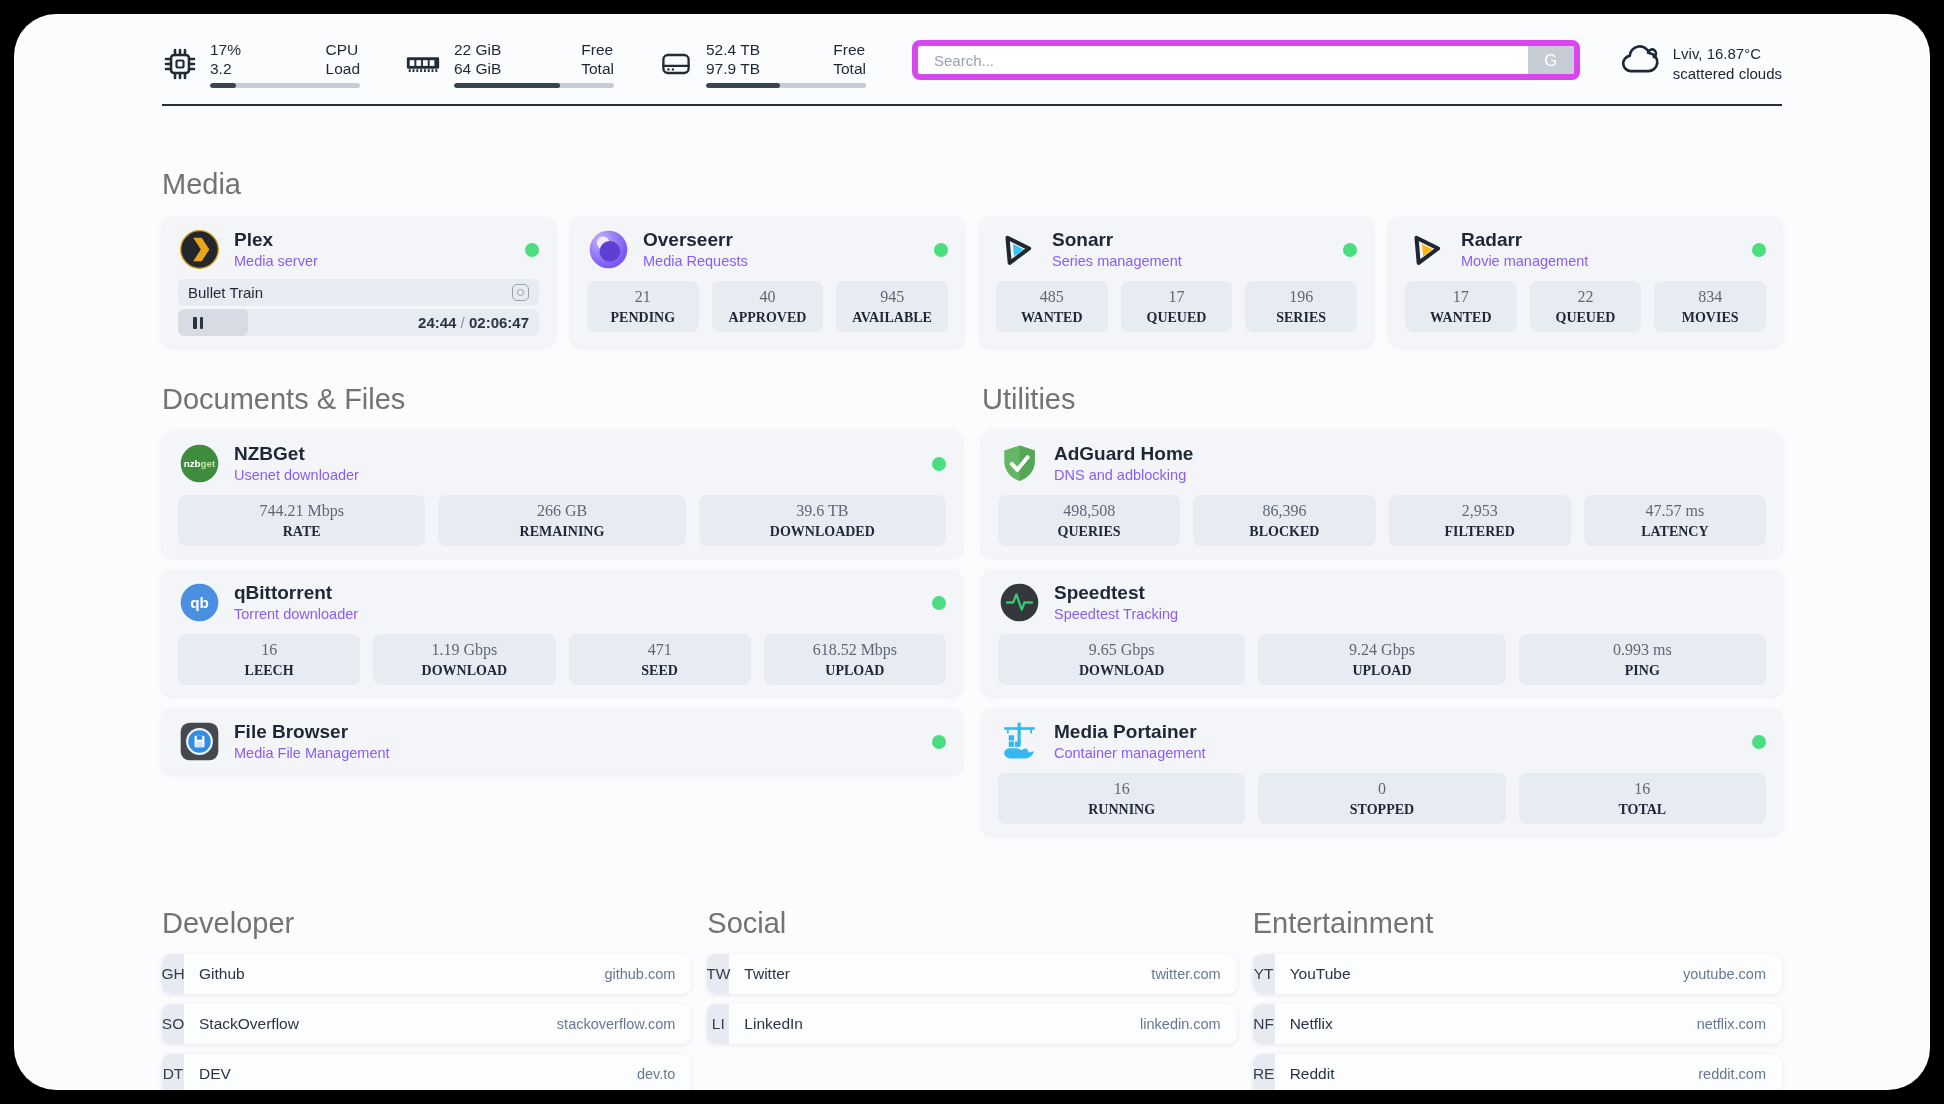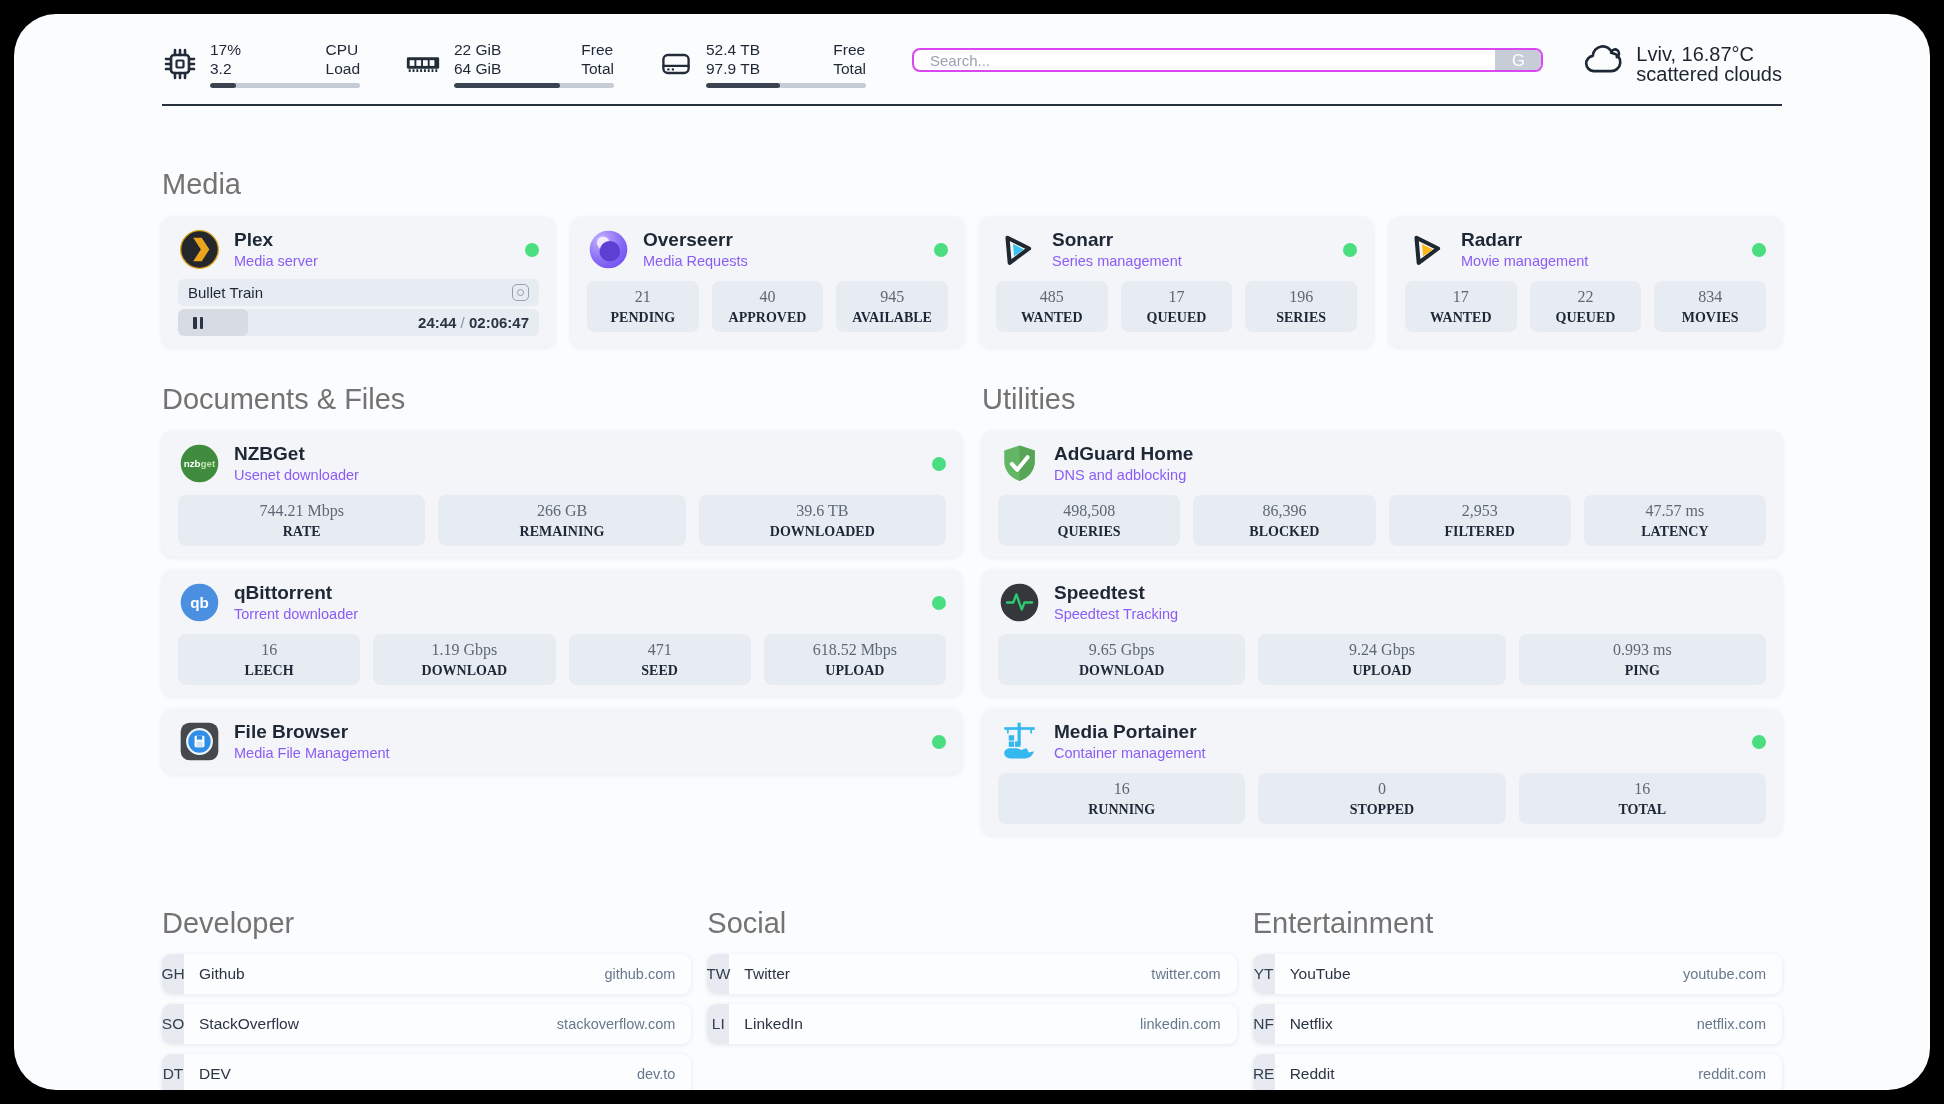--- a/index.html
+++ b/index.html
@@ -16,30 +16,30 @@
   .hstat-icon { flex:none; display:flex; }
   .hstat-body { display:flex; flex-direction:column; gap:5px; }
   .hstat-cols { display:flex; justify-content:space-between; gap:30px;
     font-size:15.5px; color:#1d2735; line-height:19px; font-weight:500; }
   .hcol { display:flex; flex-direction:column; }
   .hstat-body.w150 .hstat-cols { min-width:150px; }
   .hstat-body.w160 .hstat-cols { min-width:160px; }
   .hbar { height:5px; background:#c6ccd5; border-radius:3px; position:relative; overflow:hidden; }
   .hbar-fill { position:absolute; left:0; top:0; bottom:0; background:#3a4450; border-radius:3px; }
 
-  .searchwrap { flex:1; margin:0 38px 8px 46px; display:flex; height:24px; background:#fff;
-    border:2px solid #d946ef; border-radius:8px; overflow:hidden; align-items:stretch; }
+  .searchwrap { flex:1; margin:0 38px 8px 46px; display:flex; height:40px; background:#fff;
+    border:6px solid #d946ef; border-radius:8px; overflow:hidden; align-items:stretch; }
   .search { flex:1; border:none; outline:none; padding:0 16px; font-size:15px;
     color:#1d2735; background:transparent; font-family:inherit; }
   .search::placeholder { color:#98a1ae; }
   .search-btn { width:46px; border:none; background:#c7cdd6; color:#fff; font-size:16.5px;
     display:flex; align-items:center; justify-content:center; cursor:pointer; font-family:inherit; }
 
   .weather { display:flex; align-items:center; gap:13px; }
-  .weather-text { font-size:20px; color:#1b2430; line-height:20px; }
+  .weather-text { font-size:15px; color:#1b2430; line-height:20px; }
   .weather-line1 { font-weight:500; }
 
   .divider { height:2px; background:#27303d; margin-top:16px; }
 
   
   .section-title { font-size:29px; font-weight:400; color:#737373; }
   .media-title { margin-top:62px; }
   .media-grid { display:grid; grid-template-columns:repeat(4,1fr); gap:16px; margin-top:16px; }
 
   .columns { display:grid; grid-template-columns:1fr 1fr; gap:20px; margin-top:36px; }

